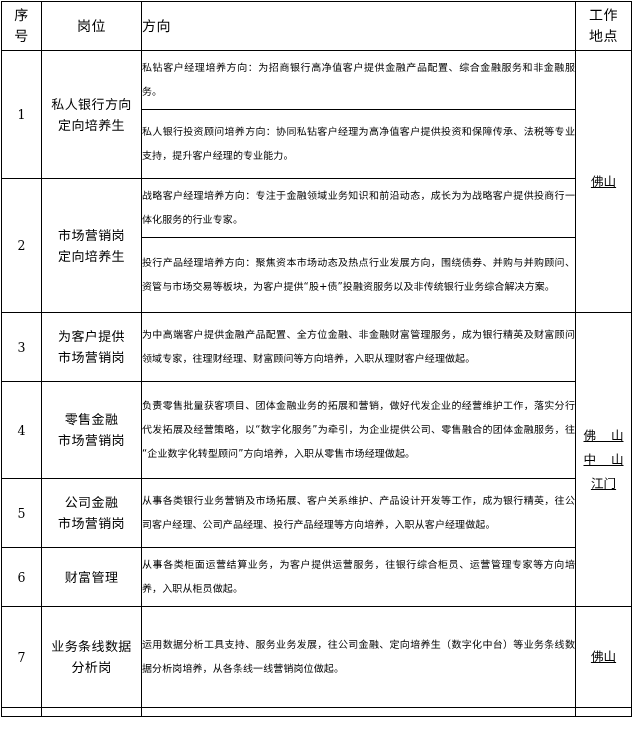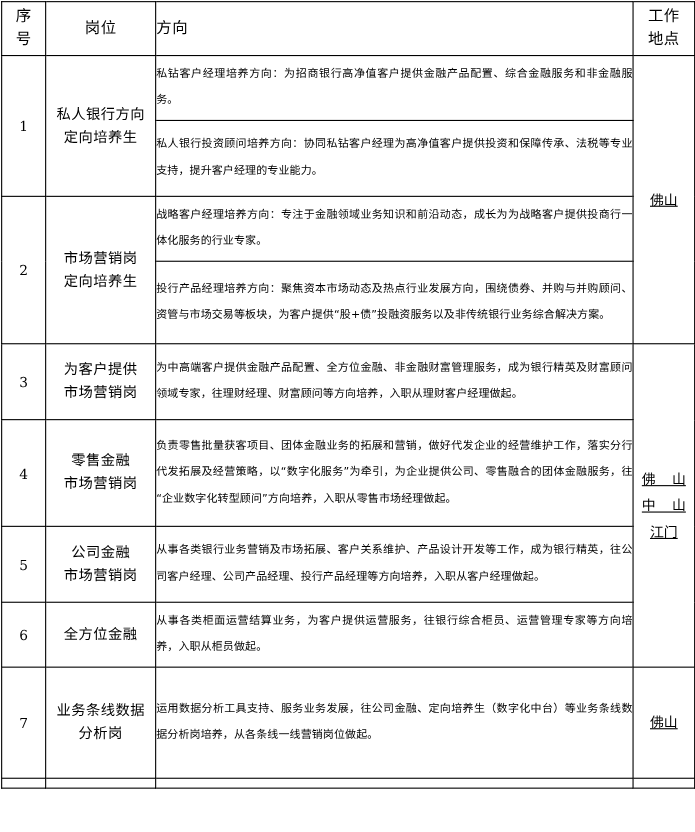--- a/index.html
+++ b/index.html
@@ -204,21 +204,21 @@
         <td class="post-cell">
           <span class="ln">公司金融</span>
           <span class="ln">市场营销岗</span>
         </td>
         <td class="dir-cell r-h68">从事各类银行业务营销及市场拓展、客户关系维护、产品设计开发等工作，成为银行精英，往公司客户经理、公司产品经理、投行产品经理等方向培养，入职从客户经理做起。</td>
       </tr>
 
       <tr>
         <td class="no-cell">6</td>
         <td class="post-cell">
-          <span class="ln">全方位金融</span>
+          <span class="ln">财富管理</span>
         </td>
         <td class="dir-cell r-h58">从事各类柜面运营结算业务，为客户提供运营服务，往银行综合柜员、运营管理专家等方向培养，入职从柜员做起。</td>
       </tr>
 
       <tr>
         <td class="no-cell">7</td>
         <td class="post-cell">
           <span class="ln">业务条线数据</span>
           <span class="ln">分析岗</span>
         </td>

